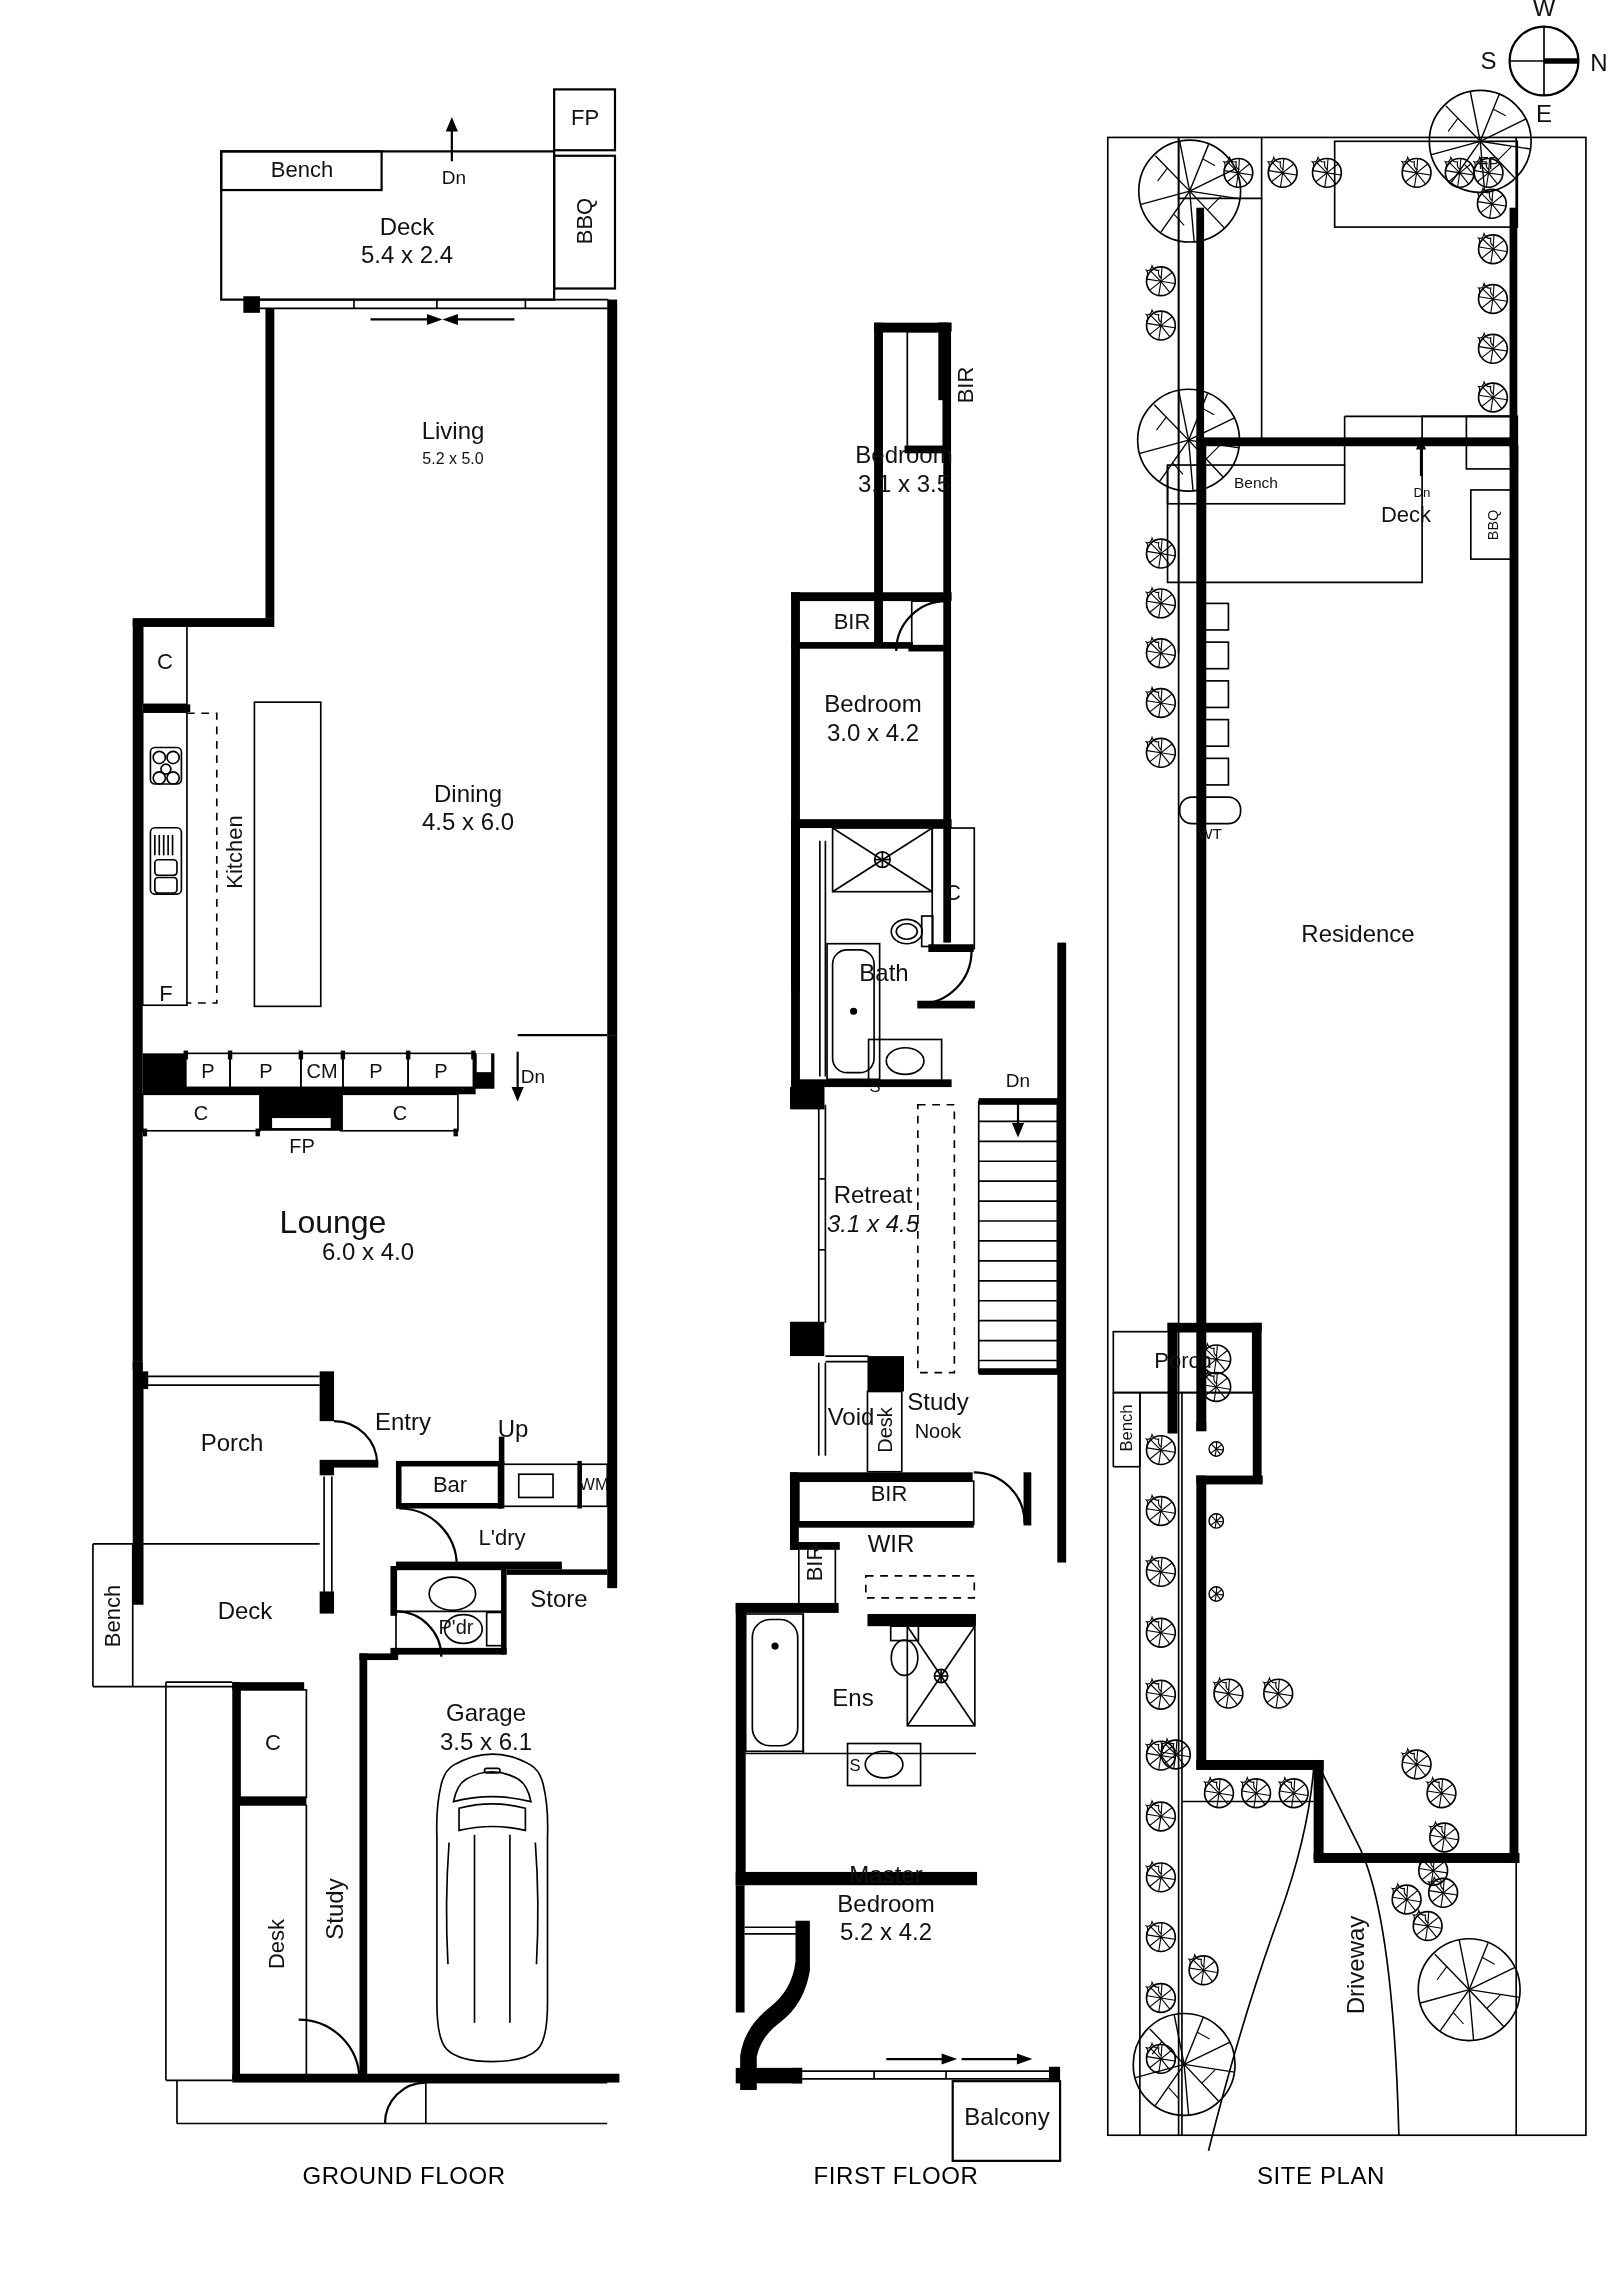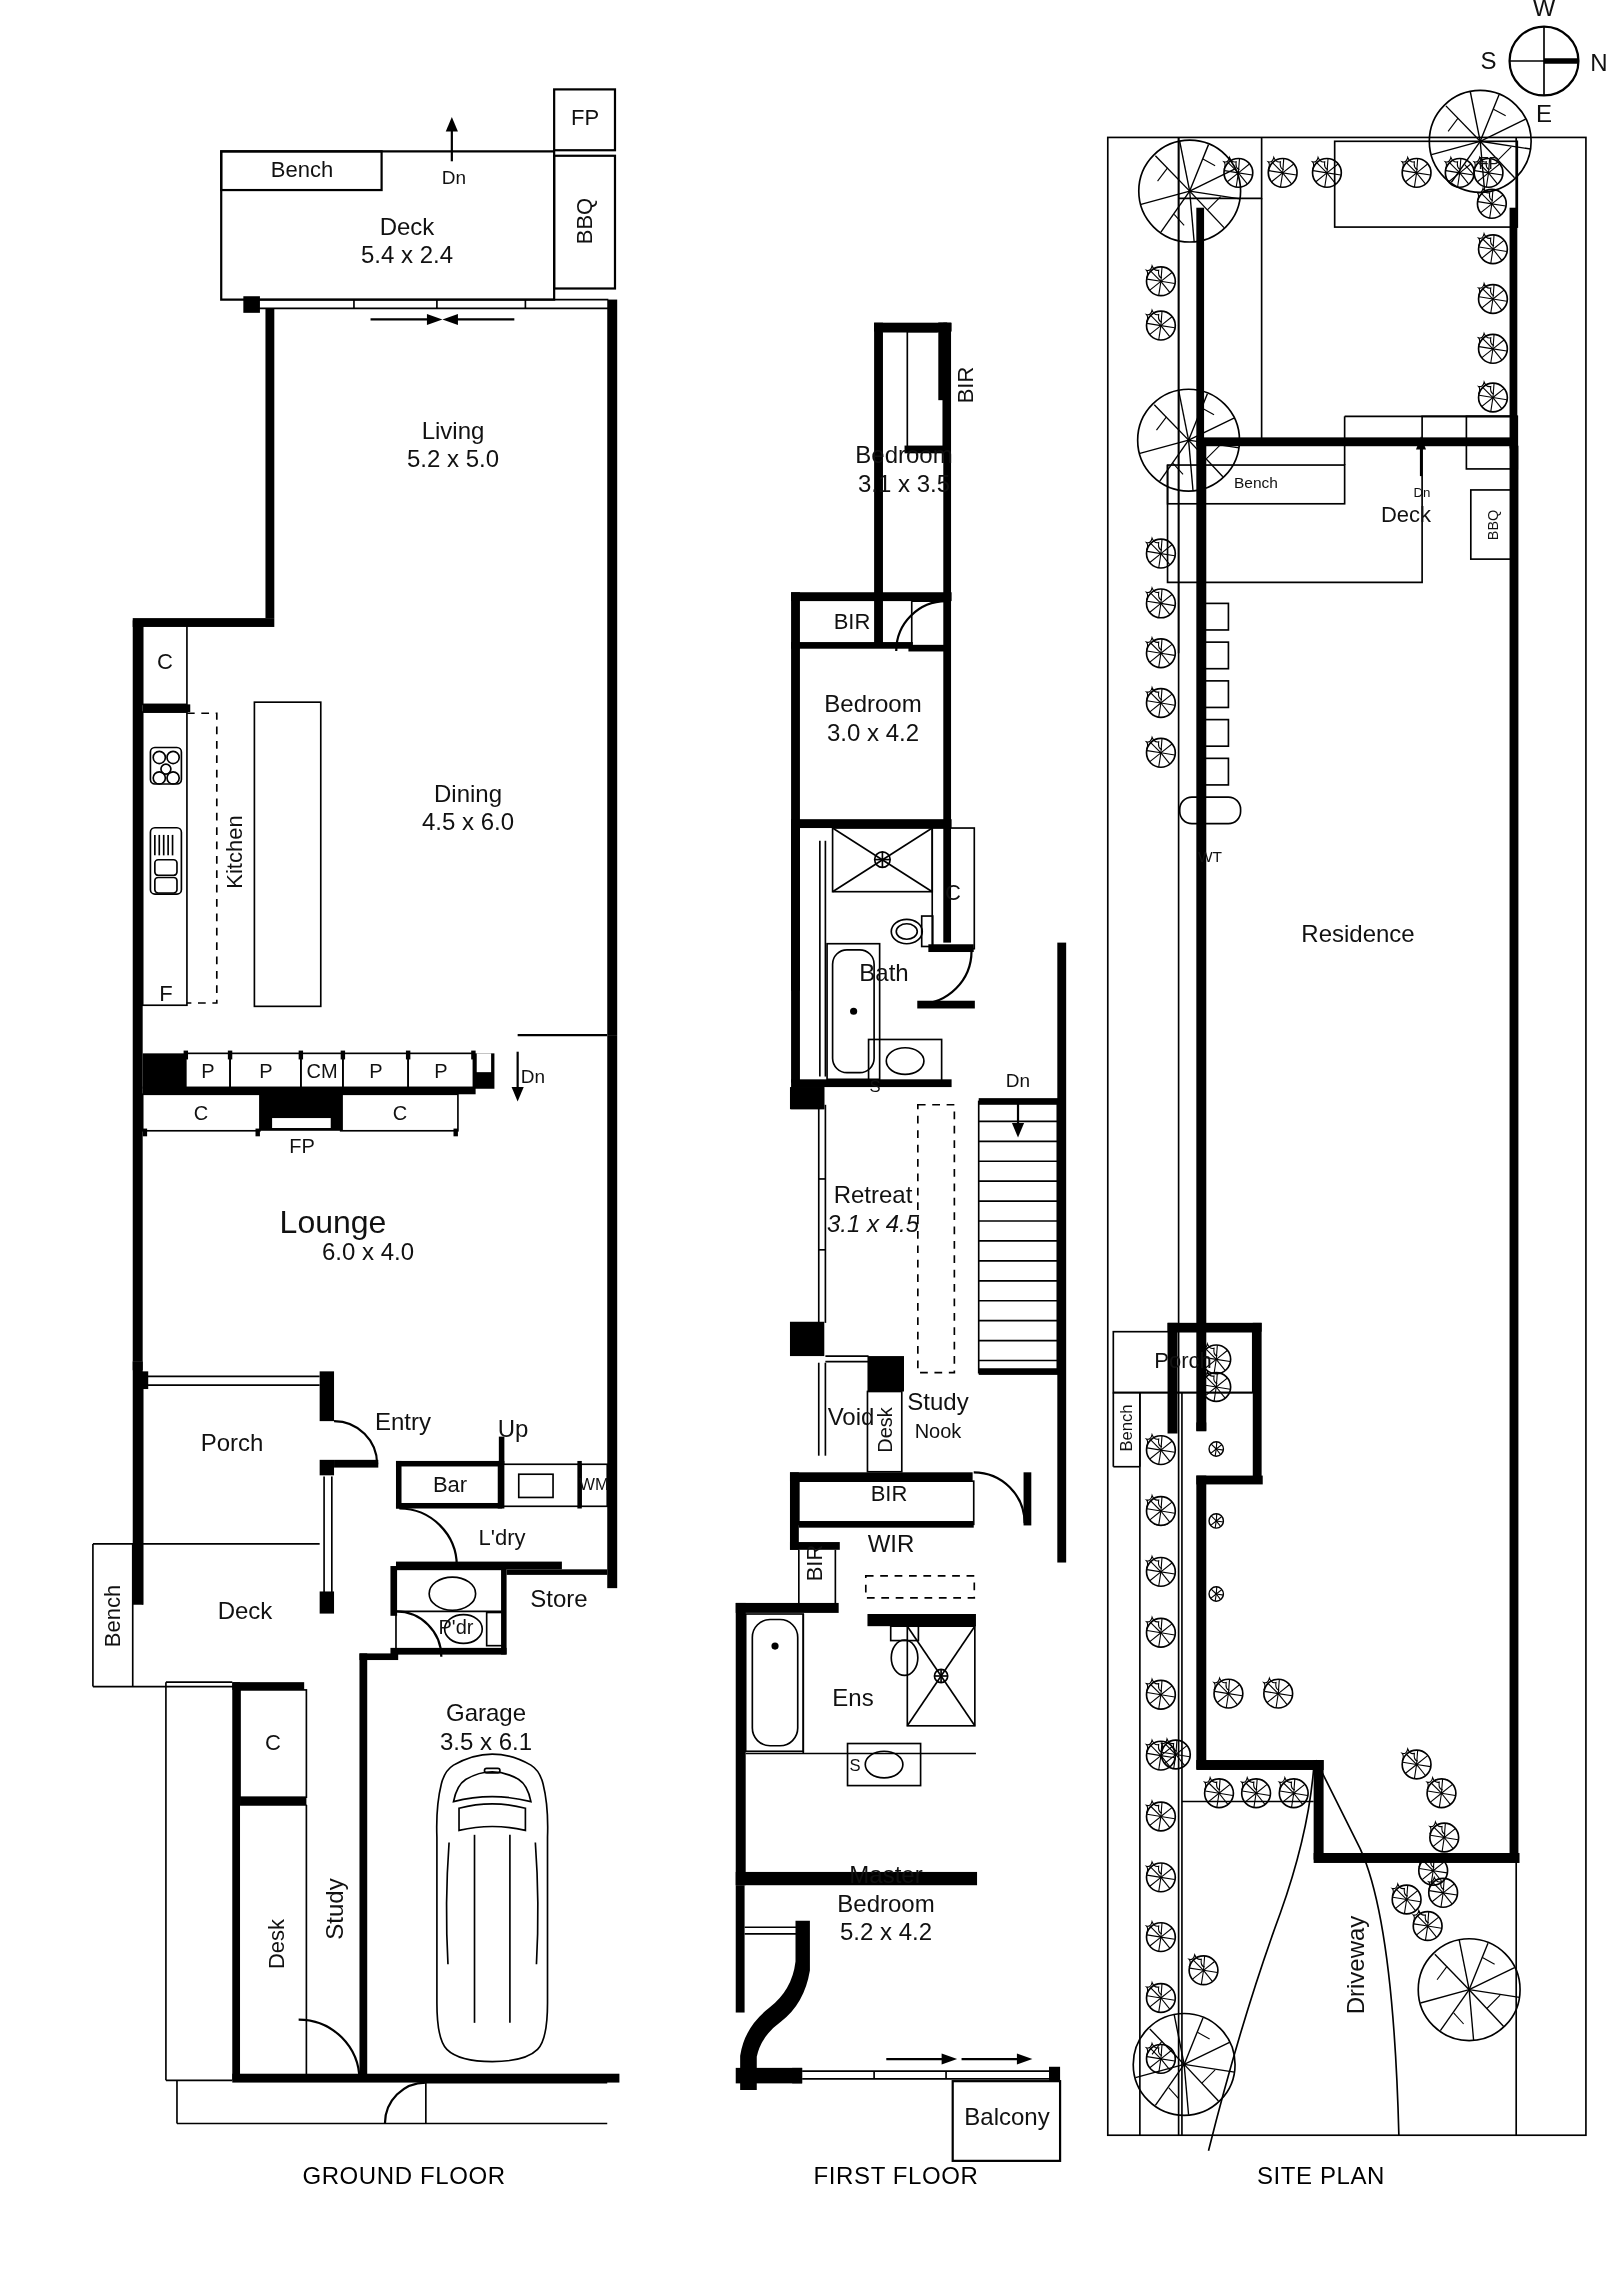--- a/index.html
+++ b/index.html
@@ -284,21 +284,21 @@
       </g>
     </svg>
 
     <div class="lbl ctr" style="left:585px;top:118px;font-size:22px;">FP</div>
     <div class="lbl vert" style="left:585px;top:221px;font-size:22px;">BBQ</div>
     <div class="lbl ctr" style="left:302px;top:170px;font-size:22px;">Bench</div>
     <div class="lbl ctr" style="left:454px;top:178px;font-size:19px;">Dn</div>
     <div class="lbl ctr" style="left:407px;top:227px;font-size:24px;">Deck</div>
     <div class="lbl ctr" style="left:407px;top:255px;font-size:24px;">5.4 x 2.4</div>
     <div class="lbl ctr" style="left:453px;top:431px;font-size:24px;">Living</div>
-    <div class="lbl ctr" style="left:453px;top:459px;font-size:24px;">5.2 x 5.0</div>
+    <div class="lbl ctr" style="left:453px;top:459px;font-size:16px;">5.2 x 5.0</div>
     <div class="lbl ctr" style="left:165px;top:662px;font-size:22px;">C</div>
     <div class="lbl vert" style="left:235px;top:852px;font-size:22px;">Kitchen</div>
     <div class="lbl ctr" style="left:468px;top:794px;font-size:24px;">Dining</div>
     <div class="lbl ctr" style="left:468px;top:822px;font-size:24px;">4.5 x 6.0</div>
     <div class="lbl ctr" style="left:166px;top:994px;font-size:22px;">F</div>
     <div class="lbl ctr" style="left:208px;top:1071px;font-size:20px;">P</div>
     <div class="lbl ctr" style="left:266px;top:1071px;font-size:20px;">P</div>
     <div class="lbl ctr" style="left:322px;top:1071px;font-size:20px;">CM</div>
     <div class="lbl ctr" style="left:376px;top:1071px;font-size:20px;">P</div>
     <div class="lbl ctr" style="left:441px;top:1071px;font-size:20px;">P</div>
@@ -739,21 +739,21 @@
       <use href="#smalltree" transform="translate(225,3560)"></use>
       <use href="#bigtree" transform="translate(190,3730)"></use>
       <use href="#smalltree" transform="translate(175,3170)"></use>
     </svg>
 
     <div class="lbl ctr" style="left:410px;top:164px;font-size:16.6px;">FP</div>
     <div class="lbl ctr" style="left:177px;top:483px;font-size:15.5px;">Bench</div>
     <div class="lbl ctr" style="left:343px;top:493px;font-size:13.3px;">Dn</div>
     <div class="lbl ctr" style="left:327px;top:515px;font-size:22px;">Deck</div>
     <div class="lbl vert" style="left:414px;top:525px;font-size:14.4px;">BBQ</div>
-    <div class="lbl ctr" style="left:131px;top:857px;font-size:15.5px;">WT</div>
+    <div class="lbl ctr" style="left:131px;top:834px;font-size:15.5px;">WT</div>
     <div class="lbl ctr" style="left:279px;top:934px;font-size:24px;">Residence</div>
     <div class="lbl ctr" style="left:104px;top:1361px;font-size:22px;">Porch</div>
     <div class="lbl vert" style="left:48px;top:1428px;font-size:16.6px;">Bench</div>
     <div class="lbl vert" style="left:277px;top:1965px;font-size:24px;">Driveway</div>
   </div>
 
   <div class="plantitle" style="left:383px;top:2162px;">GROUND FLOOR</div>
   <div class="plantitle" style="left:875px;top:2162px;">FIRST FLOOR</div>
   <div class="plantitle" style="left:1300px;top:2162px;">SITE PLAN</div>
 

